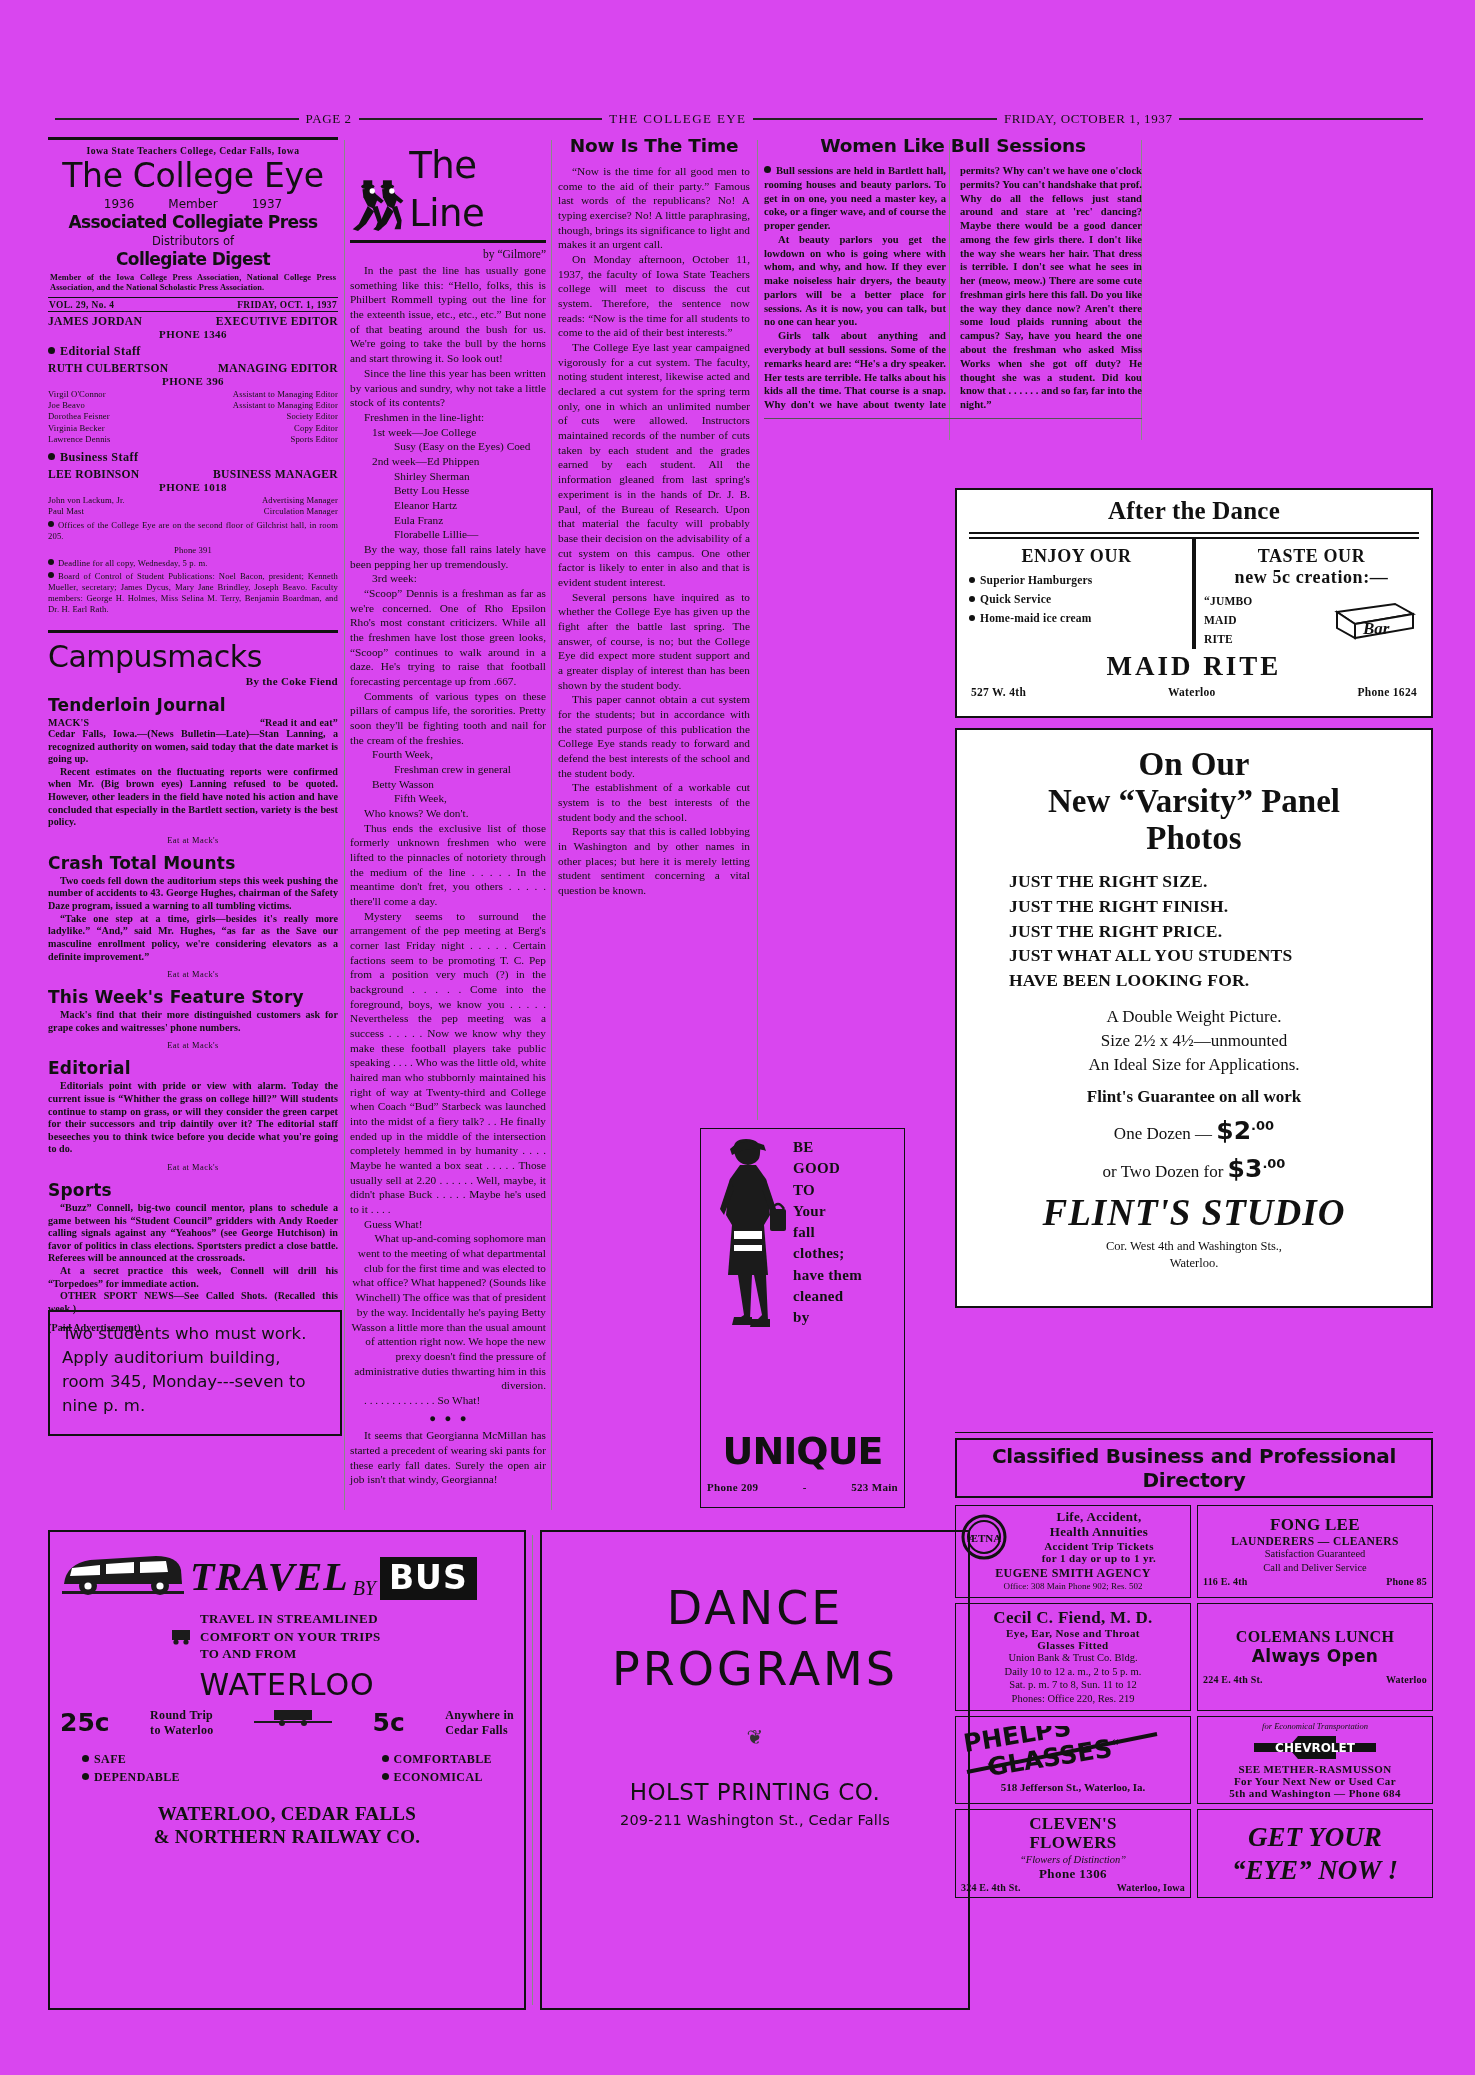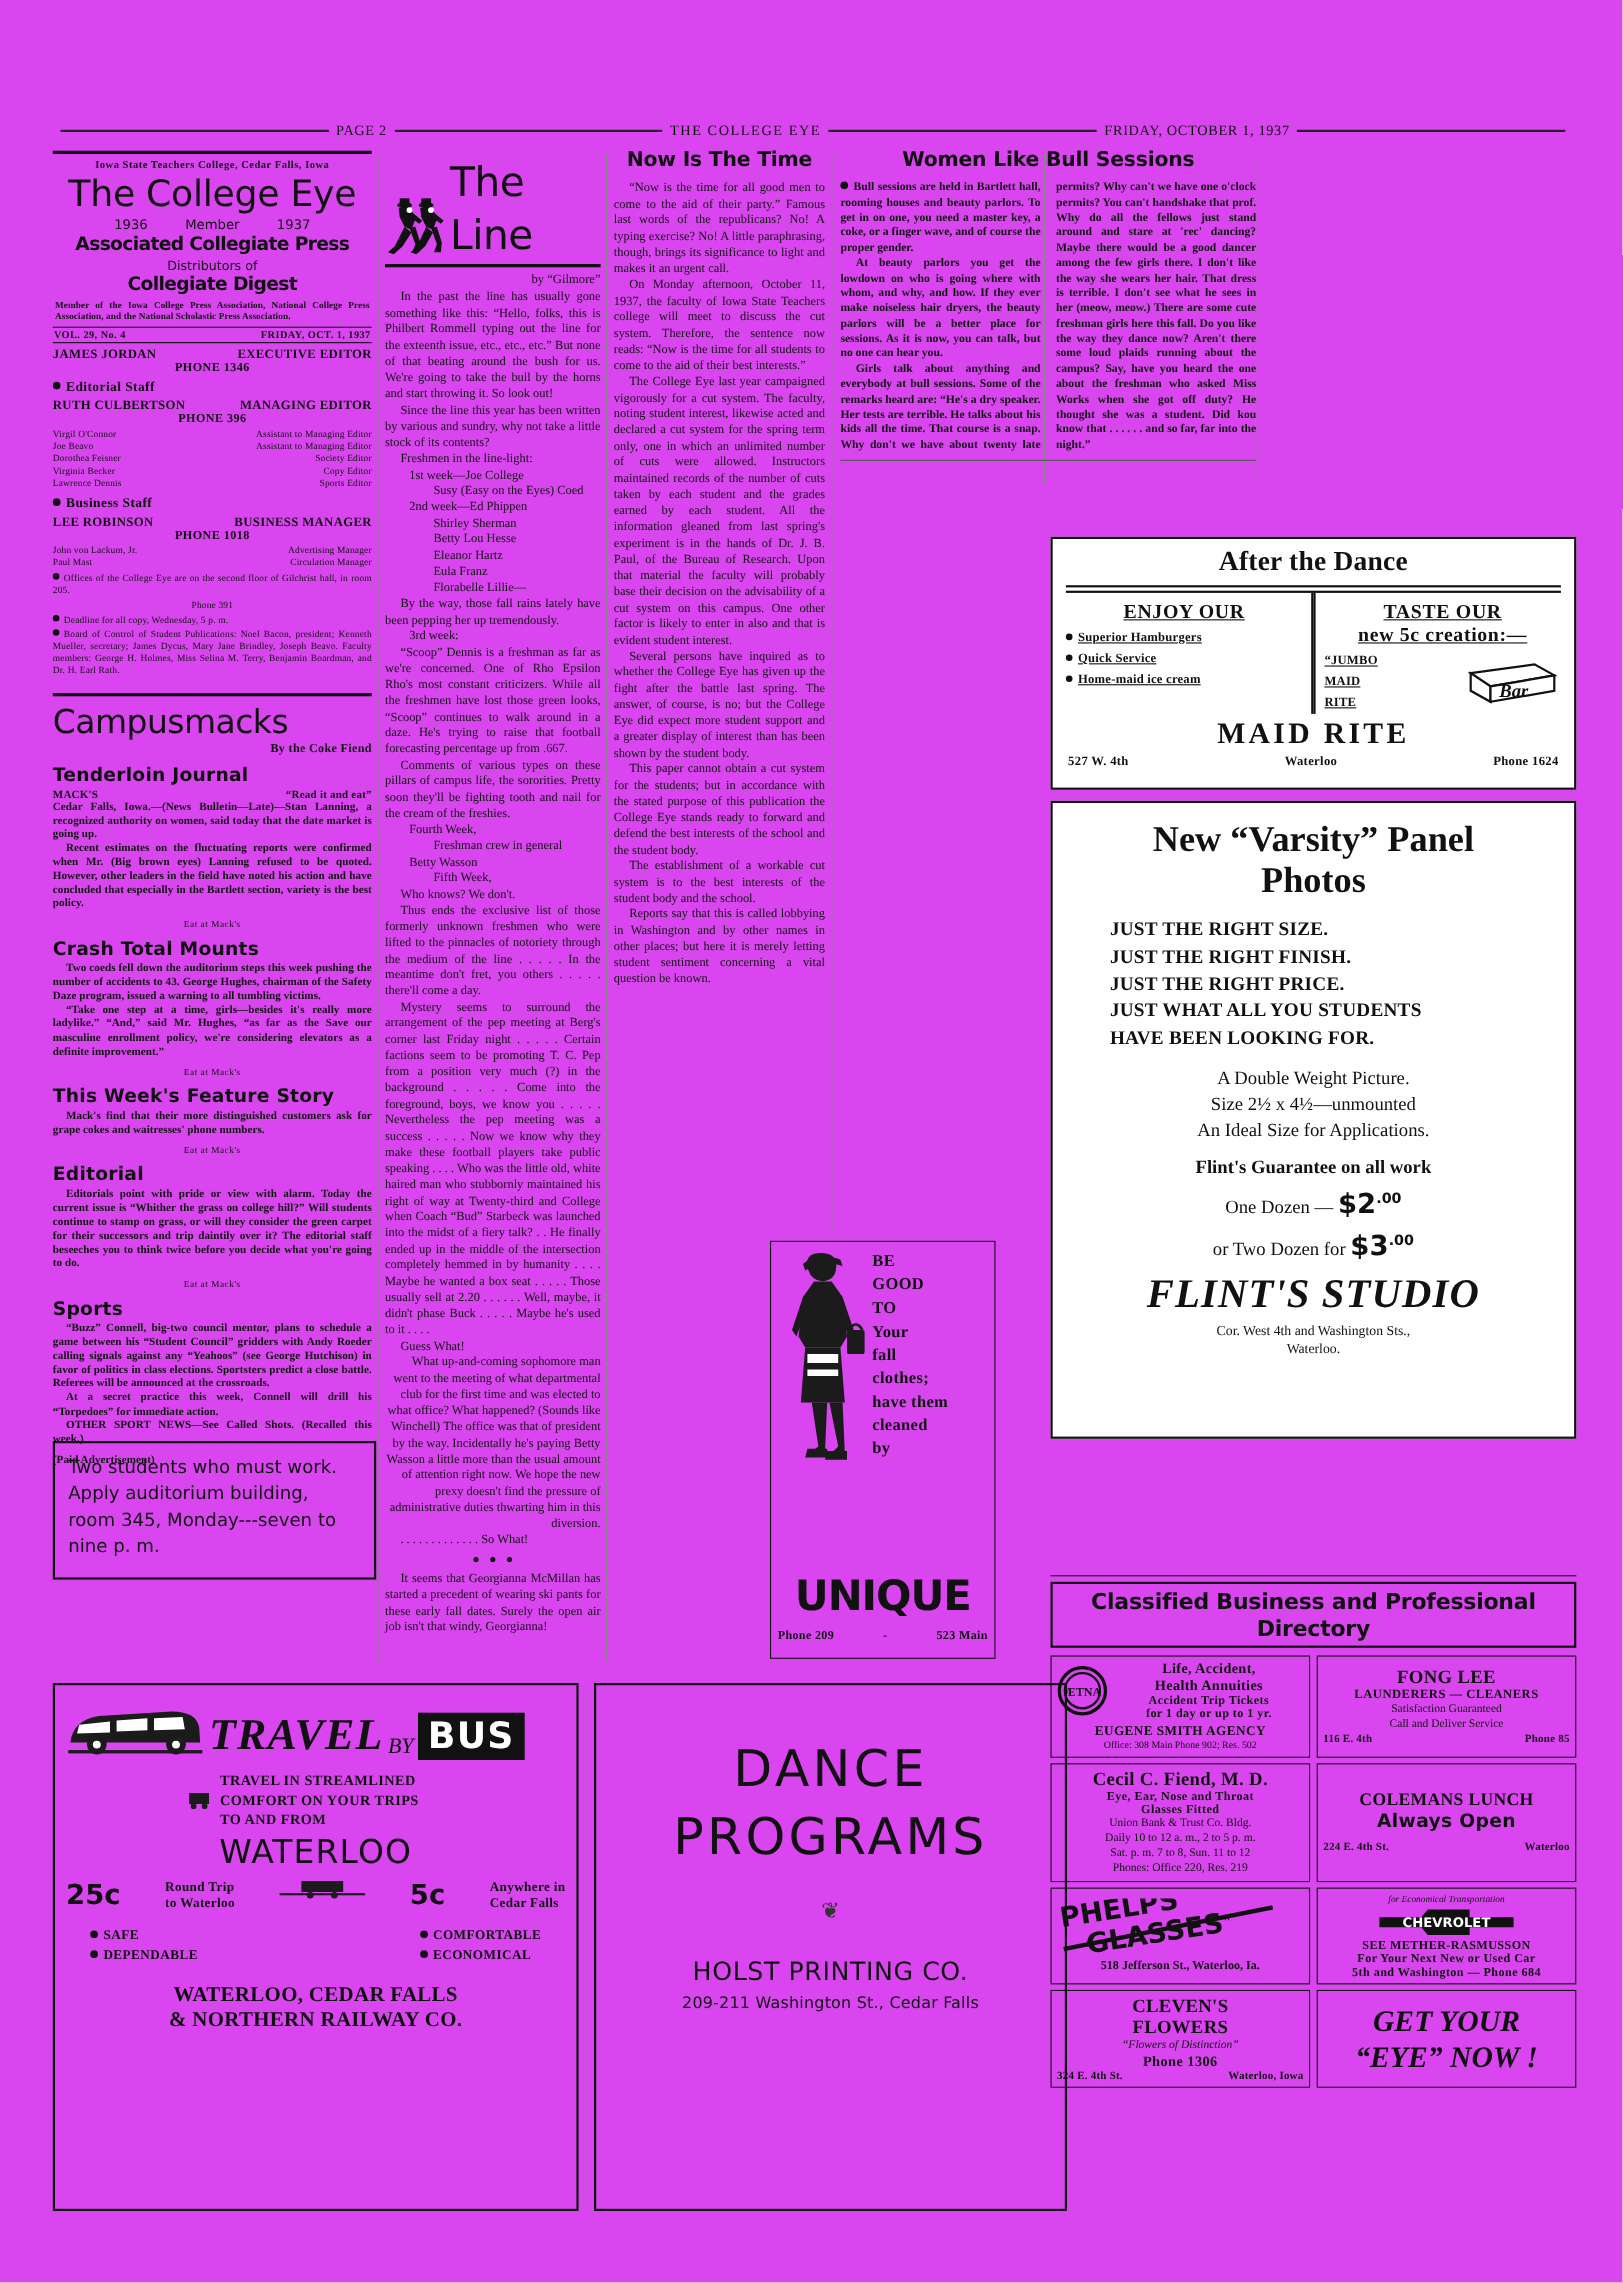--- a/index.html
+++ b/index.html
@@ -110,21 +110,21 @@
   .uq-logo{font-family:"DejaVu Sans",sans-serif;font-weight:bold;font-size:38px;letter-spacing:-1px;text-align:center;}
   .uq-foot{display:flex;justify-content:space-between;font-family:"Liberation Serif",serif;
            font-weight:bold;font-size:11px;letter-spacing:.3px;padding:0 6px;}
 
   
   .adbox{position:absolute;border:2px solid #111;box-sizing:border-box;background:#fff;}
   #maidrite{left:955px;top:488px;width:478px;height:230px;}
   .mr-title{font-family:"Liberation Serif",serif;font-weight:bold;font-size:25px;text-align:center;
             letter-spacing:.2px;margin-top:7px;}
   .mr-dbl{border-top:2px solid #111;border-bottom:2px solid #111;height:3px;margin:7px 12px 0;}
-  .mr-cols{display:flex;padding:0 12px;text-decoration:underline;}
+  .mr-cols{display:flex;padding:0 12px;}
   .mr-c{flex:1;}
   .mr-div{width:0;border-left:2px solid #111;border-right:2px solid #111;margin:0 8px;}
   .mr-h{font-family:"Liberation Serif",serif;font-weight:bold;font-size:18px;text-align:center;
         letter-spacing:.6px;margin:7px 0 4px;}
   .mr-li{font-family:"Liberation Serif",serif;font-weight:bold;font-size:11.5px;letter-spacing:.2px;line-height:1.65;}
   .mr-li .bullet{width:6px;height:6px;}
   .mr-big{font-family:"Liberation Serif",serif;font-weight:bold;font-size:27px;letter-spacing:3px;text-align:center;}
   .mr-foot{display:flex;justify-content:space-between;font-family:"Liberation Serif",serif;
            font-weight:bold;font-size:11.5px;letter-spacing:.3px;padding:0 14px;}
 
@@ -495,20 +495,21 @@
     </div>
     <div class="mr-big" style="margin-top:2px">MAID RITE</div>
     <div class="mr-foot" style="margin-top:4px">
       <span>527 W. 4th</span>
       <span>Waterloo</span>
       <span>Phone 1624</span>
     </div>
   </div>
 
   <div class="adbox" id="flint" style="padding:16px 26px;">
+    <div class="fl-special" style="font-size:33px">On Our</div>
     <div class="fl-special" style="font-size:33px">New “Varsity” Panel</div>
     <div class="fl-special" style="font-size:33px;margin-bottom:12px">Photos</div>
     <div class="fl-bullets">
       <div>JUST THE RIGHT SIZE.</div>
       <div>JUST THE RIGHT FINISH.</div>
       <div>JUST THE RIGHT PRICE.</div>
       <div>JUST WHAT ALL YOU STUDENTS</div>
       <div>HAVE BEEN LOOKING FOR.</div>
     </div>
     <div class="fl-mid" style="margin-top:12px">

